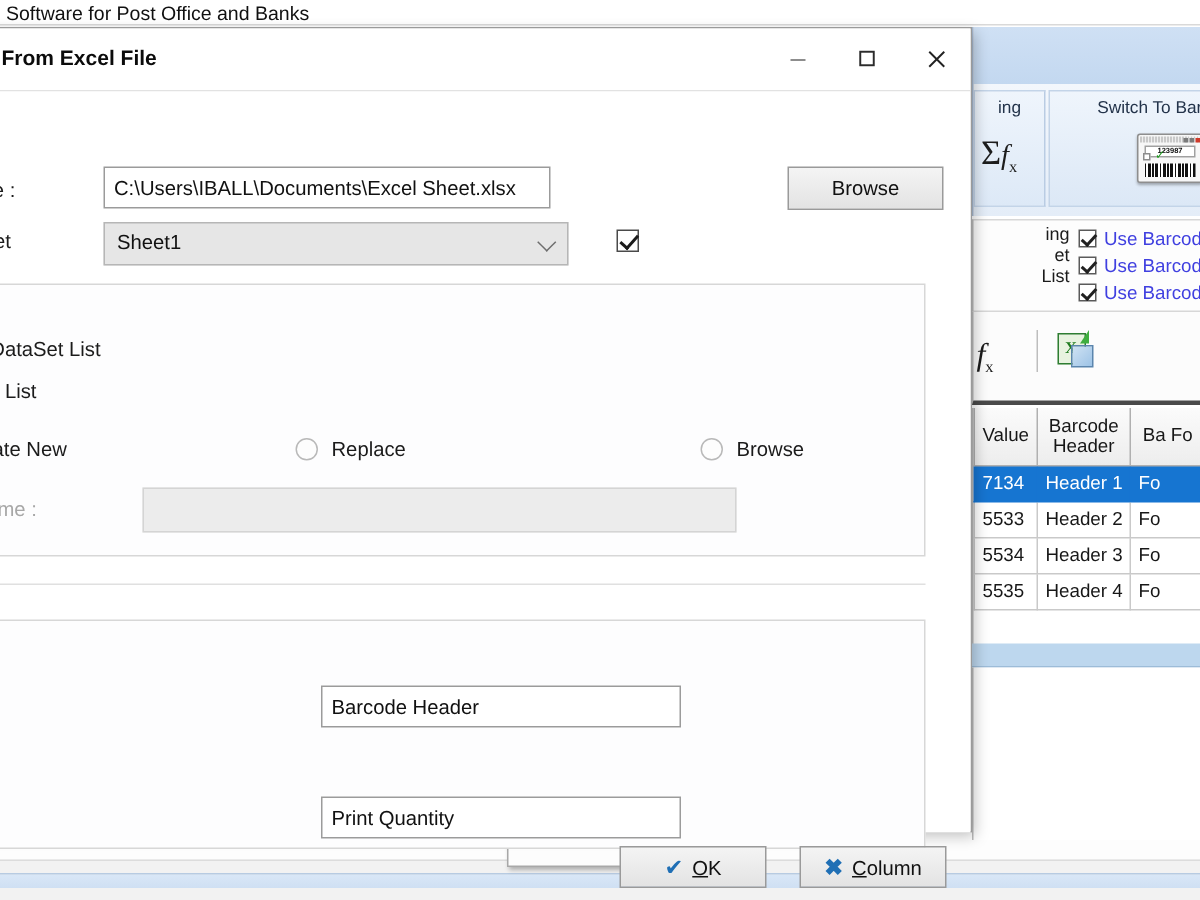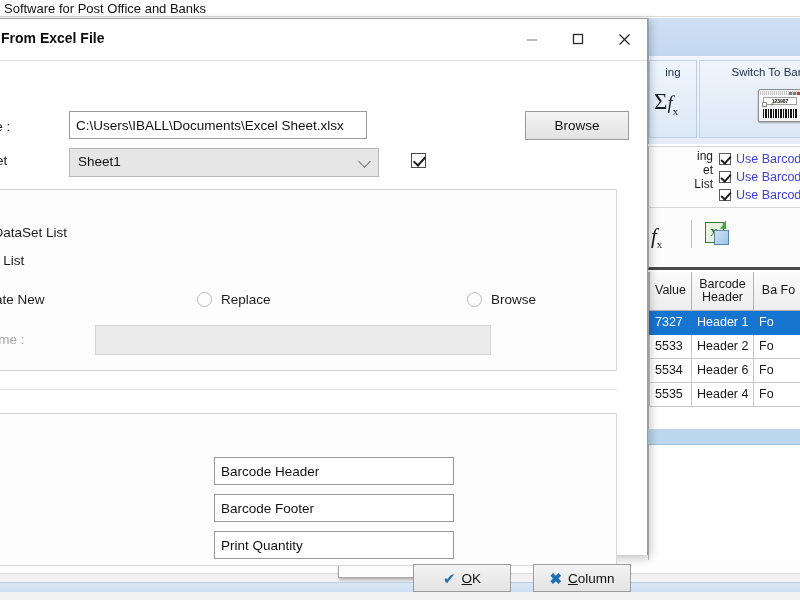--- a/index.html
+++ b/index.html
@@ -347,32 +347,32 @@
       <table class="gtbl">
         <thead>
           <tr>
             <th class="col-a">Value</th>
             <th class="col-b">Barcode Header</th>
             <th class="col-c">Ba Fo</th>
           </tr>
         </thead>
         <tbody>
           <tr class="sel">
-            <td>7327</td>
+            <td>7134</td>
             <td>Header 1</td>
             <td>Fo</td>
           </tr>
           <tr>
             <td>5533</td>
             <td>Header 2</td>
             <td>Fo</td>
           </tr>
           <tr>
             <td>5534</td>
-            <td>Header 6</td>
+            <td>Header 3</td>
             <td>Fo</td>
           </tr>
           <tr>
             <td>5535</td>
             <td>Header 4</td>
             <td>Fo</td>
           </tr>
         </tbody>
       </table>
     </div>
@@ -451,21 +451,20 @@
       <div class="lbl dim" style="left:92px; top:271px;">Name :</div>
       <input class="txt disabled" style="left: 206px; top: 264px; width: 396px; height: 30px;" disabled="" value="">
 
       <div class="hrule" style="left:2px; top:328px; width:726px;"></div>
 
       <div class="panel" style="left:2px; top:352px; width:726px; height:153px;"></div>
 
 
       <input class="txt" style="left: 325px; top: 396px; width: 240px;" value="Barcode Header">
 
-      <input class="txt" style="left: 325px; top: 433px; width: 240px;" value="Barcode Footer">
 
       <input class="txt" style="left: 325px; top: 470px; width: 240px;" value="Print Quantity">
 
       <div class="btn" style="left:524px; top:503px; width:98px; height:28px;">
         <span class="okico">✔</span>
         <span><span class="u">O</span><span>K</span></span>
       </div>
       <div class="btn" style="left:644px; top:503px; width:98px; height:28px;">
         <span class="xico">✖</span>
         <span><span class="u">C</span><span>olumn</span></span>

